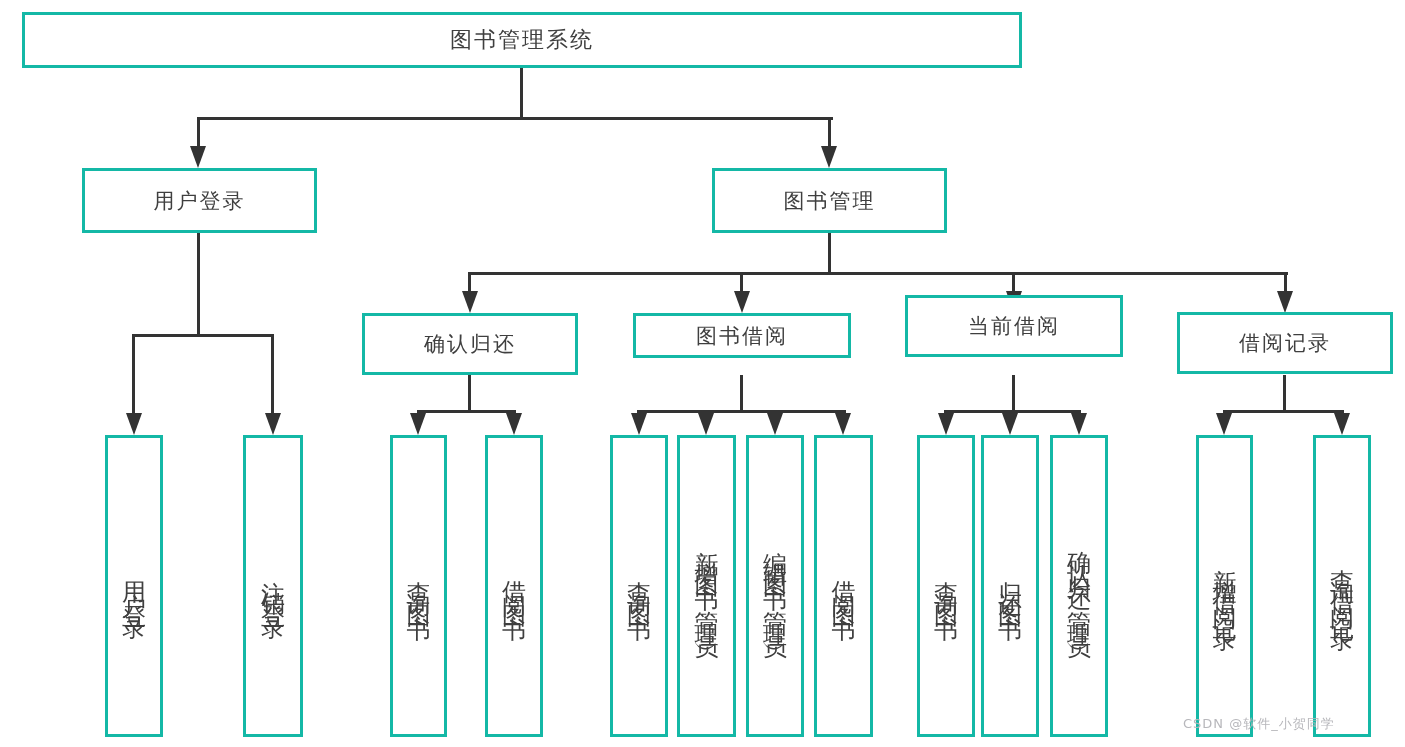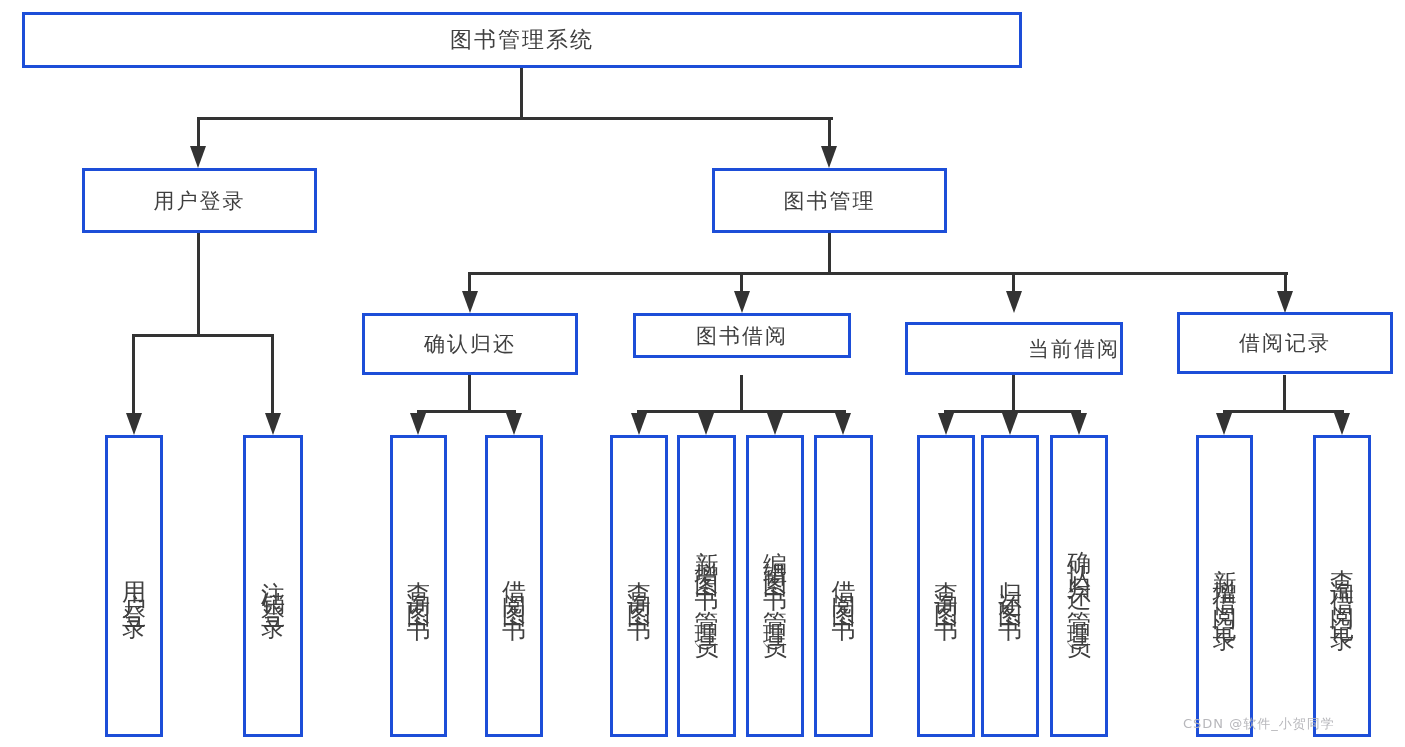--- a/index.html
+++ b/index.html
@@ -2,21 +2,21 @@
 <html><head>
 <meta charset="utf-8">
 <style>
   html,body{margin:0;padding:0;background:#ffffff;}
   #canvas{
     position:relative;width:1405px;height:747px;background:#ffffff;overflow:hidden;
     font-family:"DejaVu Sans","Liberation Sans",sans-serif;
   }
   .box{
     position:absolute;box-sizing:border-box;background:#ffffff;
-    border:3px solid #1d4ed8;color:#3f3f3f;
+    border:3px solid #14b8a6;color:#3f3f3f;
     display:flex;align-items:center;justify-content:center;
     z-index:2;
   }
   .hbox{font-size:21px;letter-spacing:2px;white-space:nowrap;}
   .root-box{font-size:22px;}
   .vbox{
     writing-mode:vertical-rl;text-orientation:mixed;
     font-size:24px;letter-spacing:12px;line-height:1;
   }
   .line{position:absolute;background:#333333;z-index:1;}
@@ -70,21 +70,21 @@
   <div class="arrow" style="left:1006px;top:291px;"></div>
   <div class="line" style="left:1284px;top:275px;width:3px;height:16px;"></div>
   <div class="arrow" style="left:1277px;top:291px;"></div>
 
   <div class="box hbox" style="left:362px;top:313px;width:216px;height:62px;">
     <span>确认归还</span>
   </div>
   <div class="box hbox" style="left:633px;top:313px;width:218px;height:45px;">
     <span>图书借阅</span>
   </div>
-  <div class="box hbox" style="left:905px;top:322px;width:218px;height:53px;justify-content:flex-end;">
+  <div class="box hbox" style="left:905px;top:295px;width:218px;height:62px;">
     <span>当前借阅</span>
   </div>
   <div class="box hbox" style="left:1177px;top:312px;width:216px;height:62px;">
     <span>借阅记录</span>
   </div>
 
   <div class="line" style="left:468px;top:375px;width:3px;height:38px;"></div>
   <div class="line" style="left:417px;top:410px;width:99px;height:3px;"></div>
   <div class="arrow" style="left:410px;top:413px;"></div>
   <div class="arrow" style="left:506px;top:413px;"></div>

